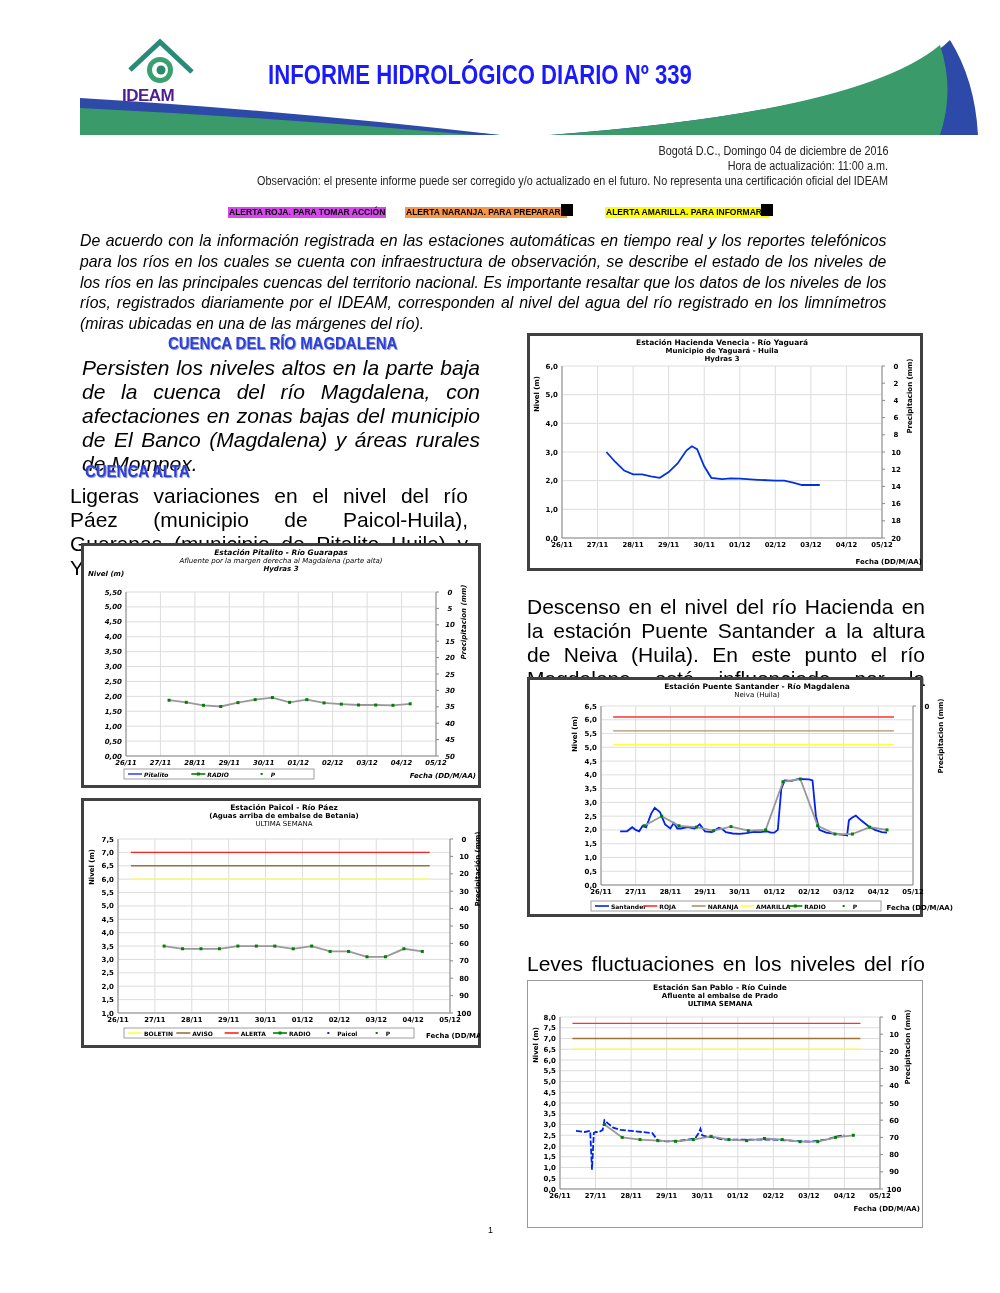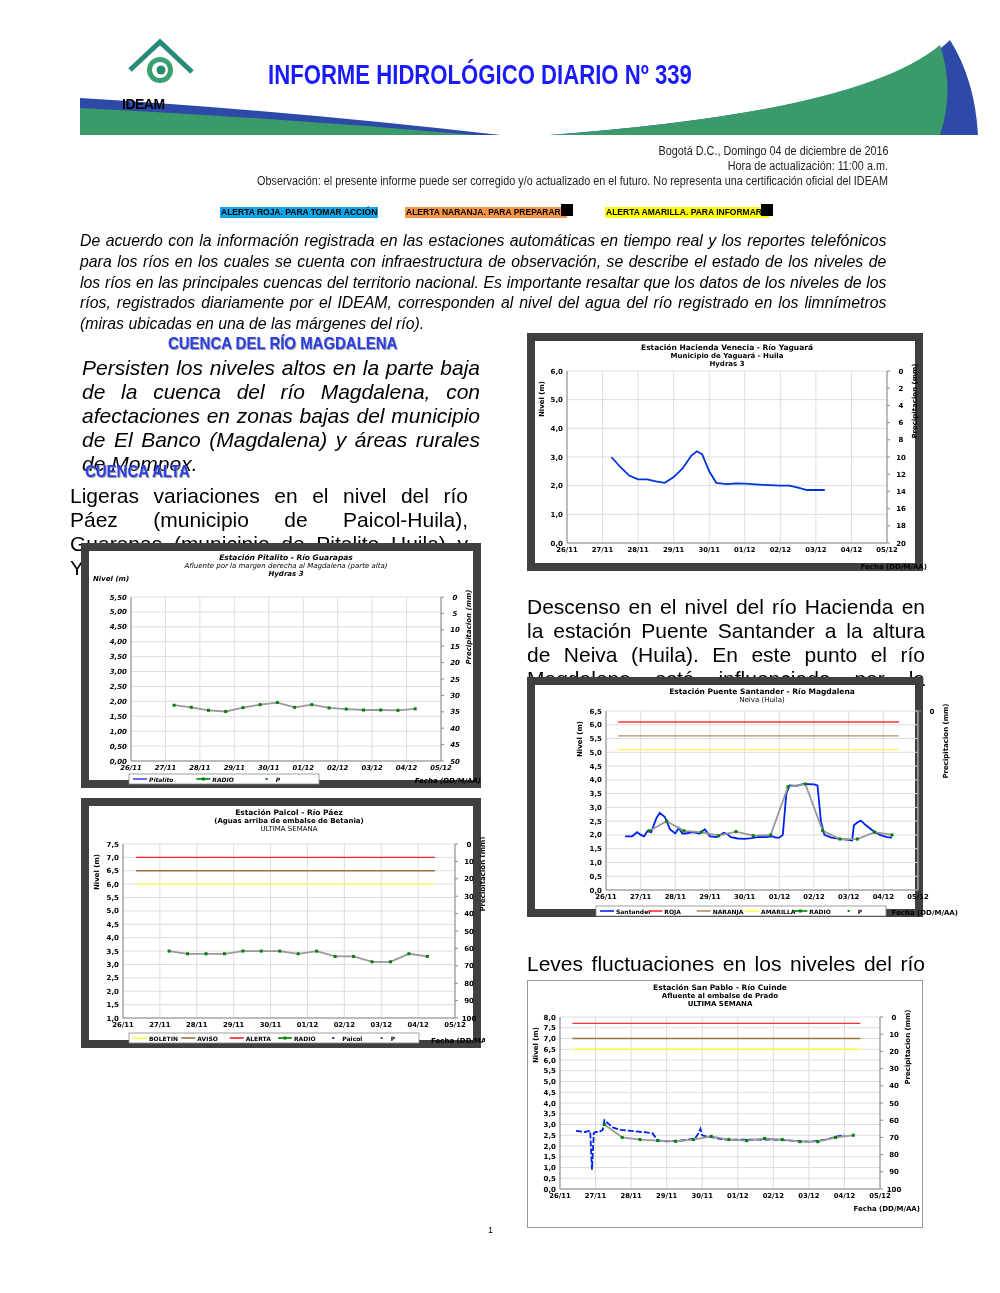--- a/index.html
+++ b/index.html
@@ -1,28 +1,28 @@
 <!DOCTYPE html>
 <html><head>
 <meta charset="utf-8">
 <style>
   html,body{margin:0;padding:0;background:#fff;}
   body{width:1000px;height:1293px;position:relative;font-family:"Liberation Sans",sans-serif;color:#000;overflow:hidden;}
   .abs{position:absolute;}
   .banner{left:80px;top:40px;width:898px;height:95px;}
   .logo{left:120px;top:38px;width:80px;height:70px;}
-  .logo-text{left:122px;top:96px;font-weight:bold;font-size:14px;color:#000000;letter-spacing:-0.5px;}
+  .logo-text{left:122px;top:86px;font-weight:bold;font-size:17px;color:#4c1d95;letter-spacing:-0.5px;}
   .title{left:268px;top:60px;font-family:"Liberation Sans",sans-serif;font-weight:bold;font-size:27px;color:#1a1aff;transform:scaleX(0.82);transform-origin:left top;white-space:nowrap;}
   .meta{right:112px;text-align:right;font-size:12px;color:#222;transform:scaleX(0.9);transform-origin:right top;white-space:nowrap;}
   .alert{top:207px;height:11px;font-size:8.5px;line-height:11px;font-weight:bold;white-space:nowrap;padding:0 1px;}
   .blk{display:inline-block;width:12px;height:12px;background:#000;vertical-align:top;}
   .intro{left:80px;top:230px;width:840px;font-size:16.5px;font-style:italic;line-height:20.8px;text-align:justify;transform:scaleX(0.96);transform-origin:left top;}
   .h-sec{font-weight:bold;color:#2d3ee0;font-size:17px;text-shadow:1px 1px 1px #8890a8;transform:scaleX(0.88);transform-origin:left top;white-space:nowrap;}
   .para{font-size:21px;line-height:24px;text-align:justify;}
-  .chart{position:absolute;border:8px solid #404040;background:#fff;box-sizing:border-box;}
+  .chart{position:absolute;border:3px solid #404040;background:#fff;box-sizing:border-box;}
   .chart svg{display:block;}
   .pagenum{left:488px;top:1225px;font-size:9px;}
 </style>
 </head>
 <body>
 
 <svg class="abs banner" viewBox="0 0 898 95" preserveAspectRatio="none">
   <path d="M0 62 Q 200 75 420 95 L0 95 Z" fill="#3a9a6a"></path>
   <path d="M0 58 Q 200 70 420 95 L395 95 Q 200 78 0 68 Z" fill="#2d4aa8"></path>
   <path d="M470 95 Q 800 70 870 0 Q 895 40 898 95 Z" fill="#2d4aa8"></path>
@@ -35,21 +35,21 @@
   <circle cx="40" cy="32" r="8" fill="#fff"></circle>
   <circle cx="41" cy="32" r="4.5" fill="#2a8a6a"></circle>
 </svg>
 <div class="abs logo-text">IDEAM</div>
 <div class="abs title">INFORME HIDROLÓGICO DIARIO Nº 339</div>
 
 <div class="abs meta" style="top:144px">Bogotá D.C., Domingo 04 de diciembre de 2016</div>
 <div class="abs meta" style="top:159px">Hora de actualización: 11:00 a.m.</div>
 <div class="abs meta" style="top:174px">Observación: el presente informe puede ser corregido y/o actualizado en el futuro. No representa una certificación oficial del IDEAM</div>
 
-<div class="abs alert" style="left:220px;background:#0ea5e9;"><span>ALERTA ROJA. PARA TOMAR ACCIÓN</span></div>
+<div class="abs alert" style="left:228px;background:#d946ef;"><span>ALERTA ROJA. PARA TOMAR ACCIÓN</span></div>
 <div class="abs alert" style="left:405px;background:#f79646;"><span>ALERTA NARANJA. PARA PREPARARS</span></div>
 <div class="abs" style="left:561px;top:204px;"><span class="blk"></span></div>
 <div class="abs alert" style="left:605px;background:#ffff00;"><span>ALERTA AMARILLA. PARA INFORMARS</span></div>
 <div class="abs" style="left:761px;top:204px;"><span class="blk"></span></div>
 
 <div class="abs intro">De acuerdo con la información registrada en las estaciones automáticas en tiempo real y los reportes telefónicos para los ríos en los cuales se cuenta con infraestructura de observación, se describe el estado de los niveles de los ríos en las principales cuencas del territorio nacional. Es importante resaltar que los datos de los niveles de los ríos, registrados diariamente por el IDEAM, corresponden al nivel del agua del río registrado en los limnímetros (miras ubicadas en una de las márgenes del río).</div>
 
 <div class="abs h-sec" style="left:168px;top:334px;">CUENCA DEL RÍO MAGDALENA</div>
 <div class="abs para" style="left:82px;top:356px;width:398px;font-style:italic;">Persisten los niveles altos en la parte baja de la cuenca del río Magdalena, con afectaciones en zonas  bajas del municipio de El Banco (Magdalena) y áreas rurales de Mompox.</div>
 <div class="abs h-sec" style="left:85px;top:462px;">CUENCA ALTA</div>

